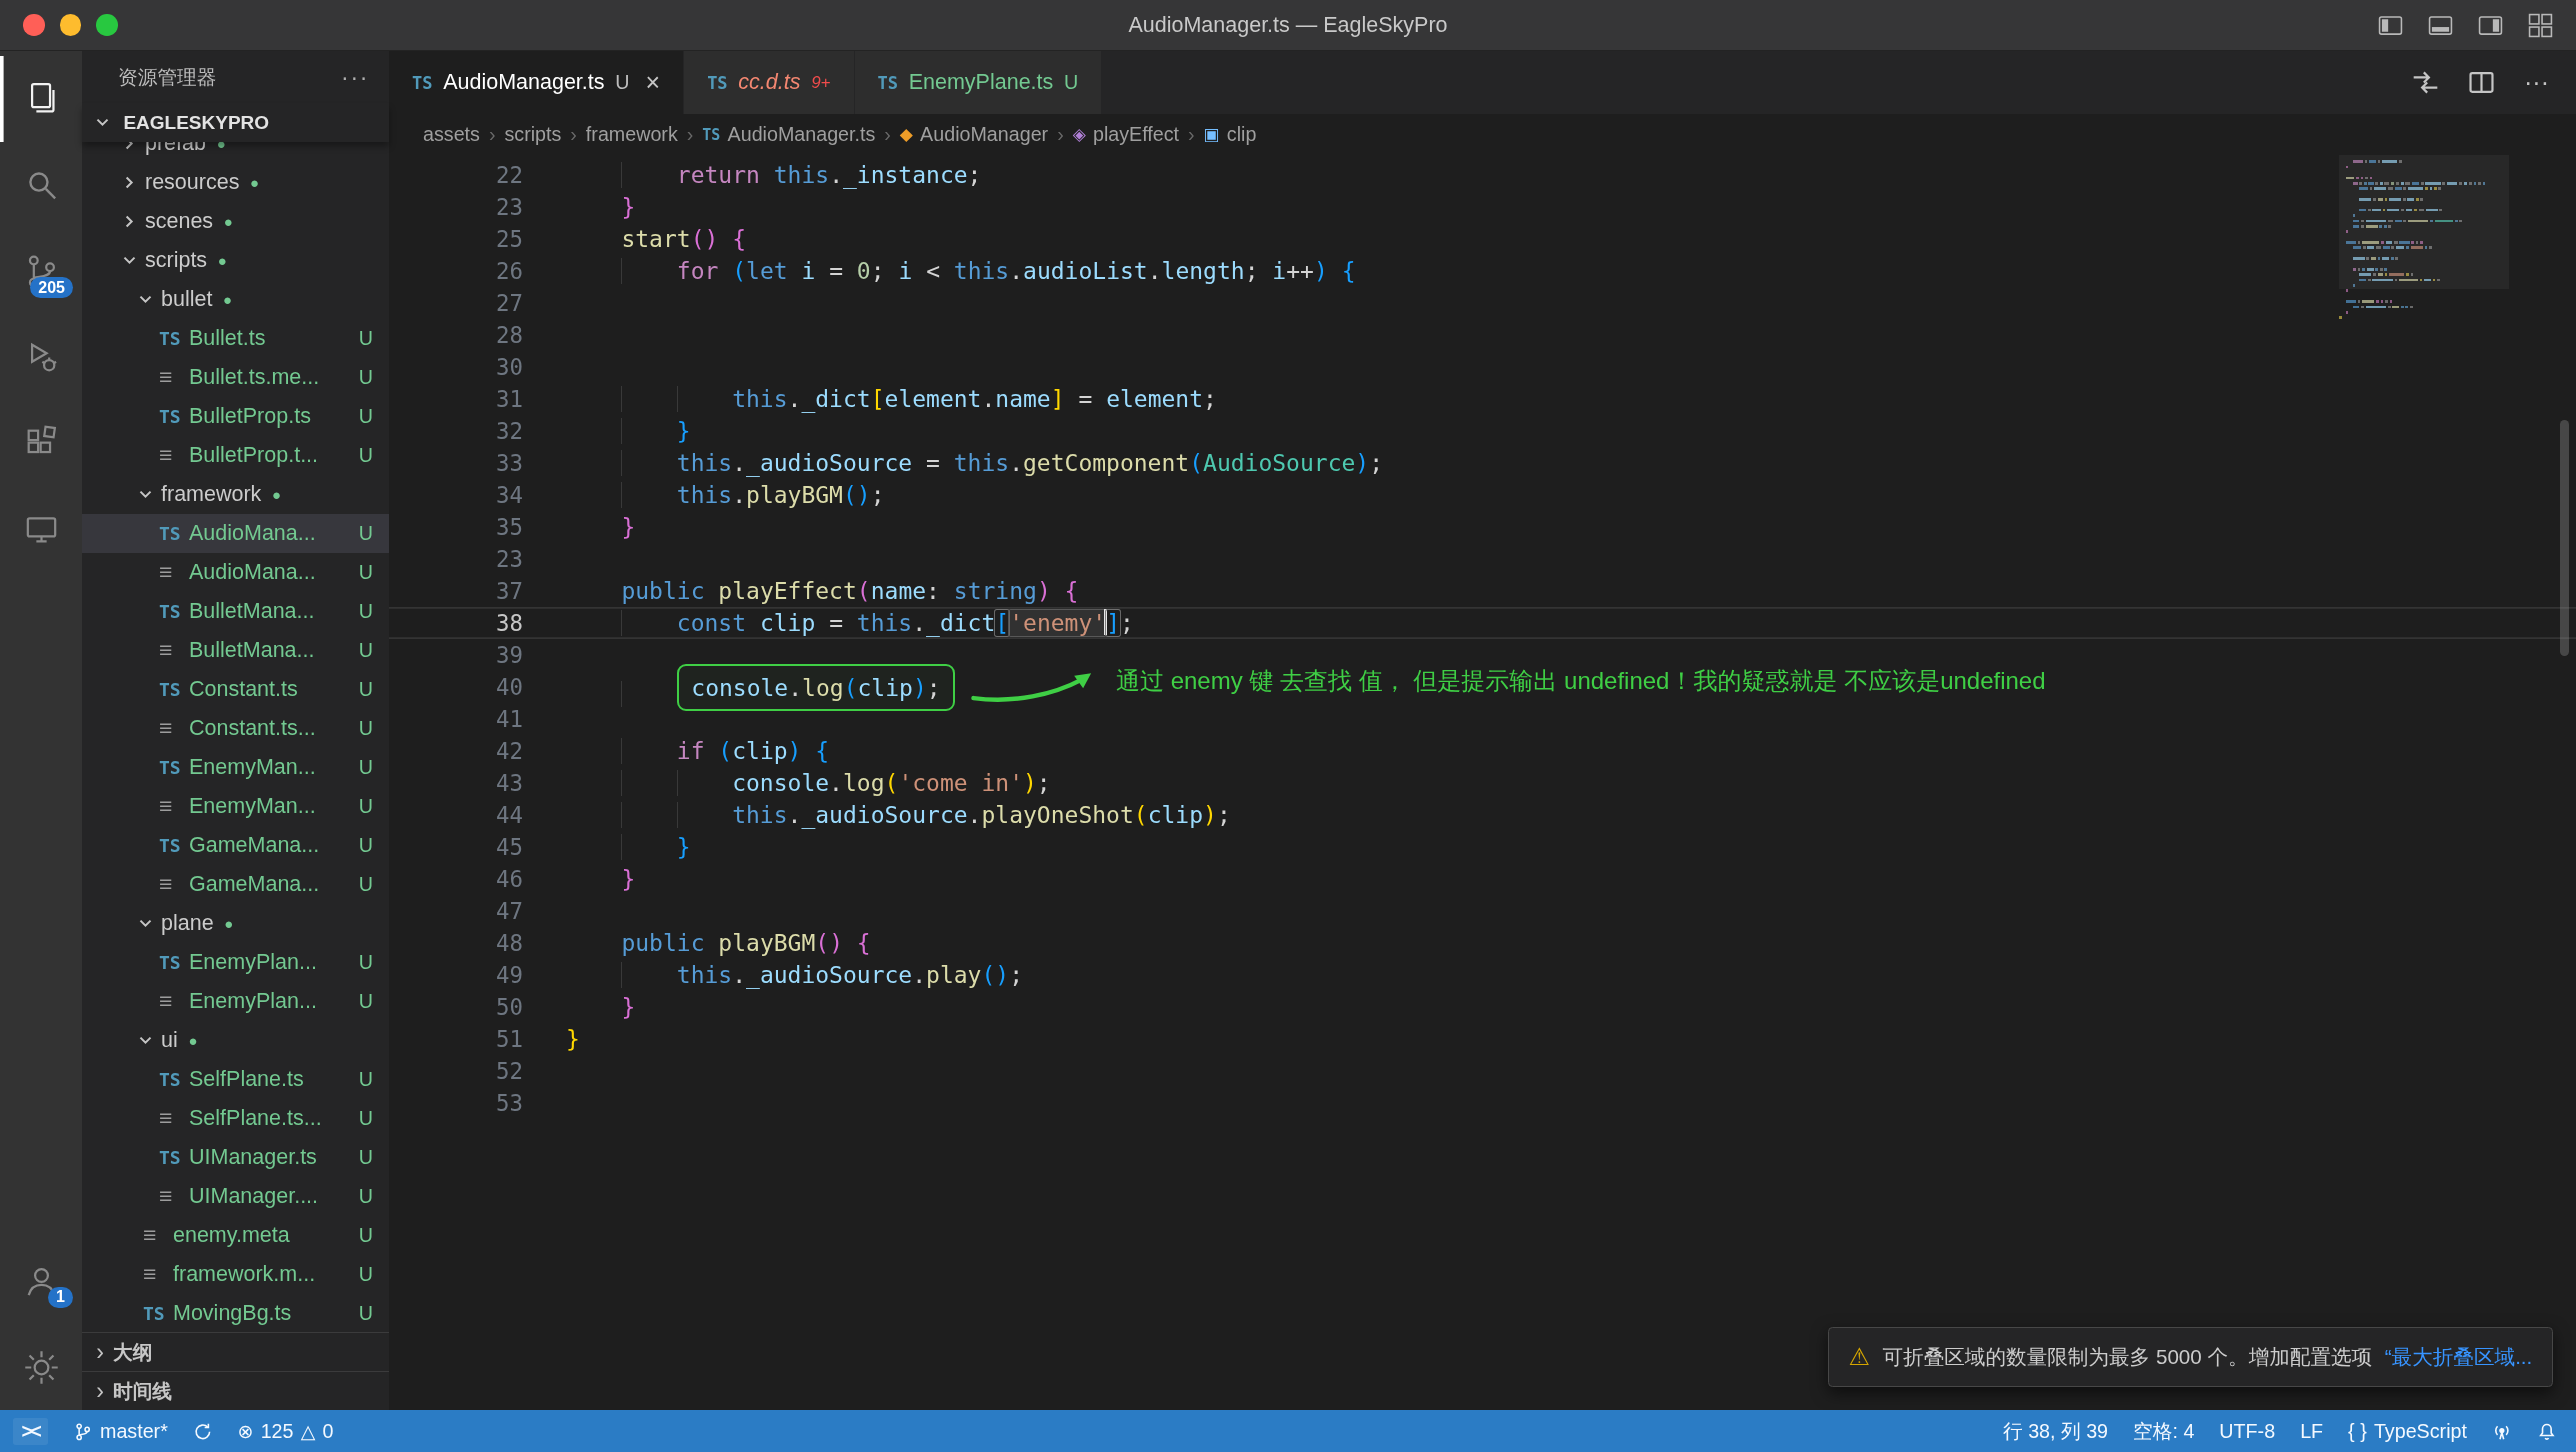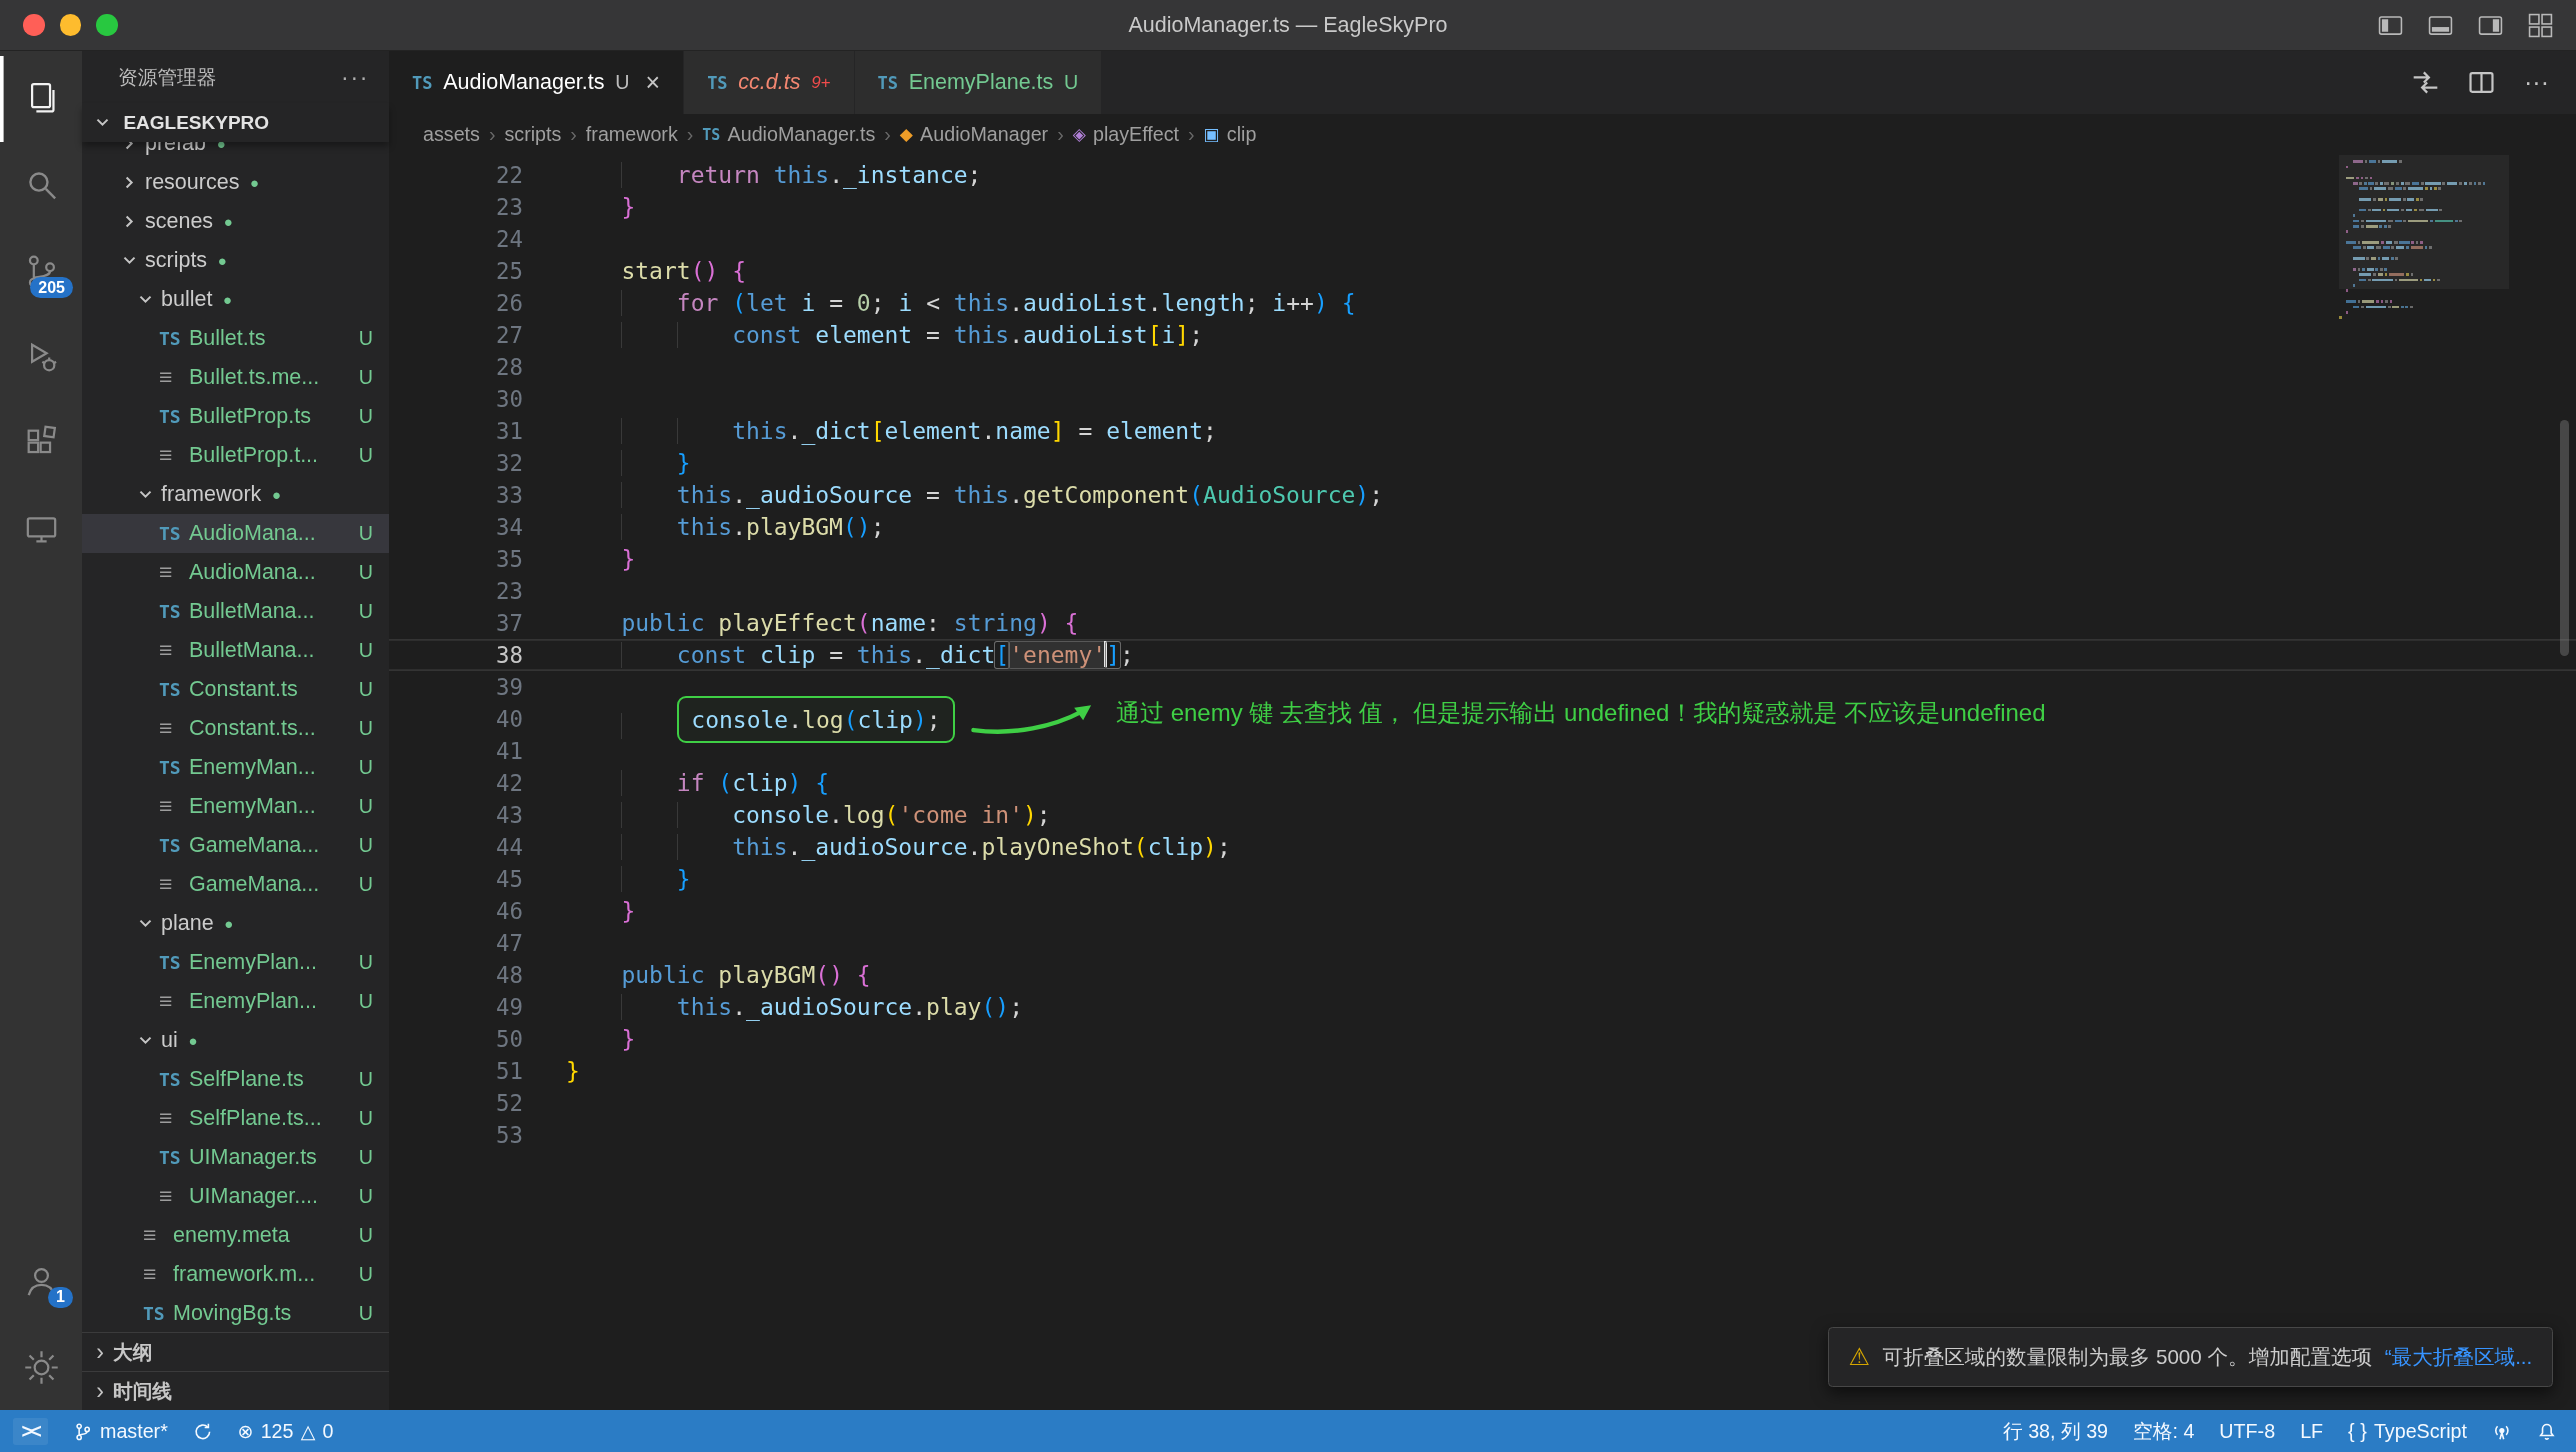--- a/index.html
+++ b/index.html
@@ -509,34 +509,29 @@
         <div class="code" id="code">
             <div class="cl">
               <span class="ln">22</span>
               <span class="lc"><span>    </span><span class="ig">    </span><span class="tk-c">return</span><span> </span><span class="tk-k">this</span><span>.</span><span class="tk-v">_instance</span><span>;</span></span>
             </div>
             <div class="cl">
               <span class="ln">23</span>
               <span class="lc"><span>    </span><span class="tk-b2">}</span></span>
             </div>
             <div class="cl">
-              <span class="ln">24</span>
-              <span class="lc"></span>
-            </div>
-            <div class="cl">
               <span class="ln">25</span>
               <span class="lc"><span>    </span><span class="tk-f">start</span><span class="tk-b2">(</span><span class="tk-b2">)</span><span> </span><span class="tk-b2">{</span></span>
             </div>
             <div class="cl">
               <span class="ln">26</span>
               <span class="lc"><span>    </span><span class="ig">    </span><span class="tk-c">for</span><span> </span><span class="tk-b3">(</span><span class="tk-k">let</span><span> </span><span class="tk-v">i</span><span> = </span><span class="tk-n">0</span><span>; </span><span class="tk-v">i</span><span> &lt; </span><span class="tk-k">this</span><span>.</span><span class="tk-v">audioList</span><span>.</span><span class="tk-v">length</span><span>; </span><span class="tk-v">i</span><span>++</span><span class="tk-b3">)</span><span> </span><span class="tk-b3">{</span></span>
             </div>
             <div class="cl">
               <span class="ln">27</span>
-              <span class="lc"><span>    </span><span class="ig">    </span><span class="ig">    </span><span class="tk-k">const</span><span> </span><span class="tk-v">element</span><span> = </span><span class="tk-k">this</span><span>.</span><span class="tk-v">audioList</span><span class="tk-b1">[</span><span class="tk-v">i</span><span class="tk-b1">]</span><span>;</span></span>
             </div>
             <div class="cl">
               <span class="ln">28</span>
               <span class="lc"></span>
             </div>
             <div class="cl">
               <span class="ln">30</span>
               <span class="lc"></span>
             </div>
             <div class="cl">

